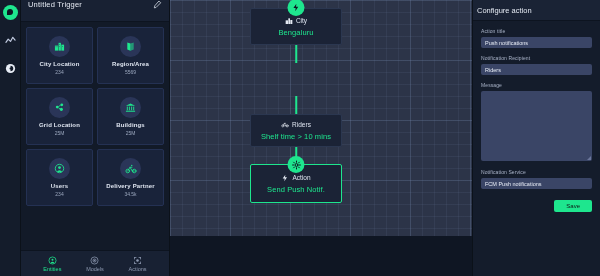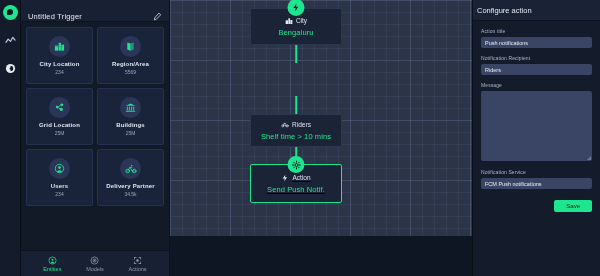--- a/index.html
+++ b/index.html
@@ -41,21 +41,21 @@
   .sidebar {
     position: absolute; left: 21px; top: 0; width: 149px; height: 276px;
     background: #121a28;
     border-right: 1px solid #0b1119;
     display: flex; flex-direction: column;
   }
   .sb-header {
     height: 22px; flex: 0 0 22px;
     background: #182133;
     border-bottom: 1px solid #0d1420;
-    display: flex; align-items: flex-end; justify-content: space-between;
+    display: flex; align-items: flex-start; justify-content: space-between;
     padding: 0 7px;
   }
   .sb-title { font-size: 7.5px; color: #e4e9f2; letter-spacing: .2px; }
   .pencil { width: 9px; height: 9px; color: #dfe5ef; display:flex; }
 
   .sb-grid {
     flex: 1 1 auto;
     display: grid;
     grid-template-columns: 1fr 1fr;
     gap: 4px;
@@ -110,21 +110,21 @@
 
   .node {
     position: absolute;
     background: #1b2336;
     border: 1px solid #2b3750;
     border-radius: 2px;
     display: flex; flex-direction: column;
     align-items: center; justify-content: center;
     gap: 3px;
   }
-  .node.selected { border: 1.5px solid #1ee68e; text-decoration: underline; }
+  .node.selected { border: 1.5px solid #1ee68e; }
   .node-head { display: flex; align-items: center; gap: 3px; }
   .node-head .ni { width: 8px; height: 8px; display:flex; align-items:center; justify-content:center; color:#e4e9f2; }
   .node-type { font-size: 6.5px; color: #dfe5f0; }
   .node-val { font-size: 7.5px; color: #1ee68e; letter-spacing: .1px; }
 
   .badge {
     position: absolute;
     width: 17px; height: 17px; border-radius: 50%;
     background: #1ee68e;
     display: flex; align-items: center; justify-content: center;

